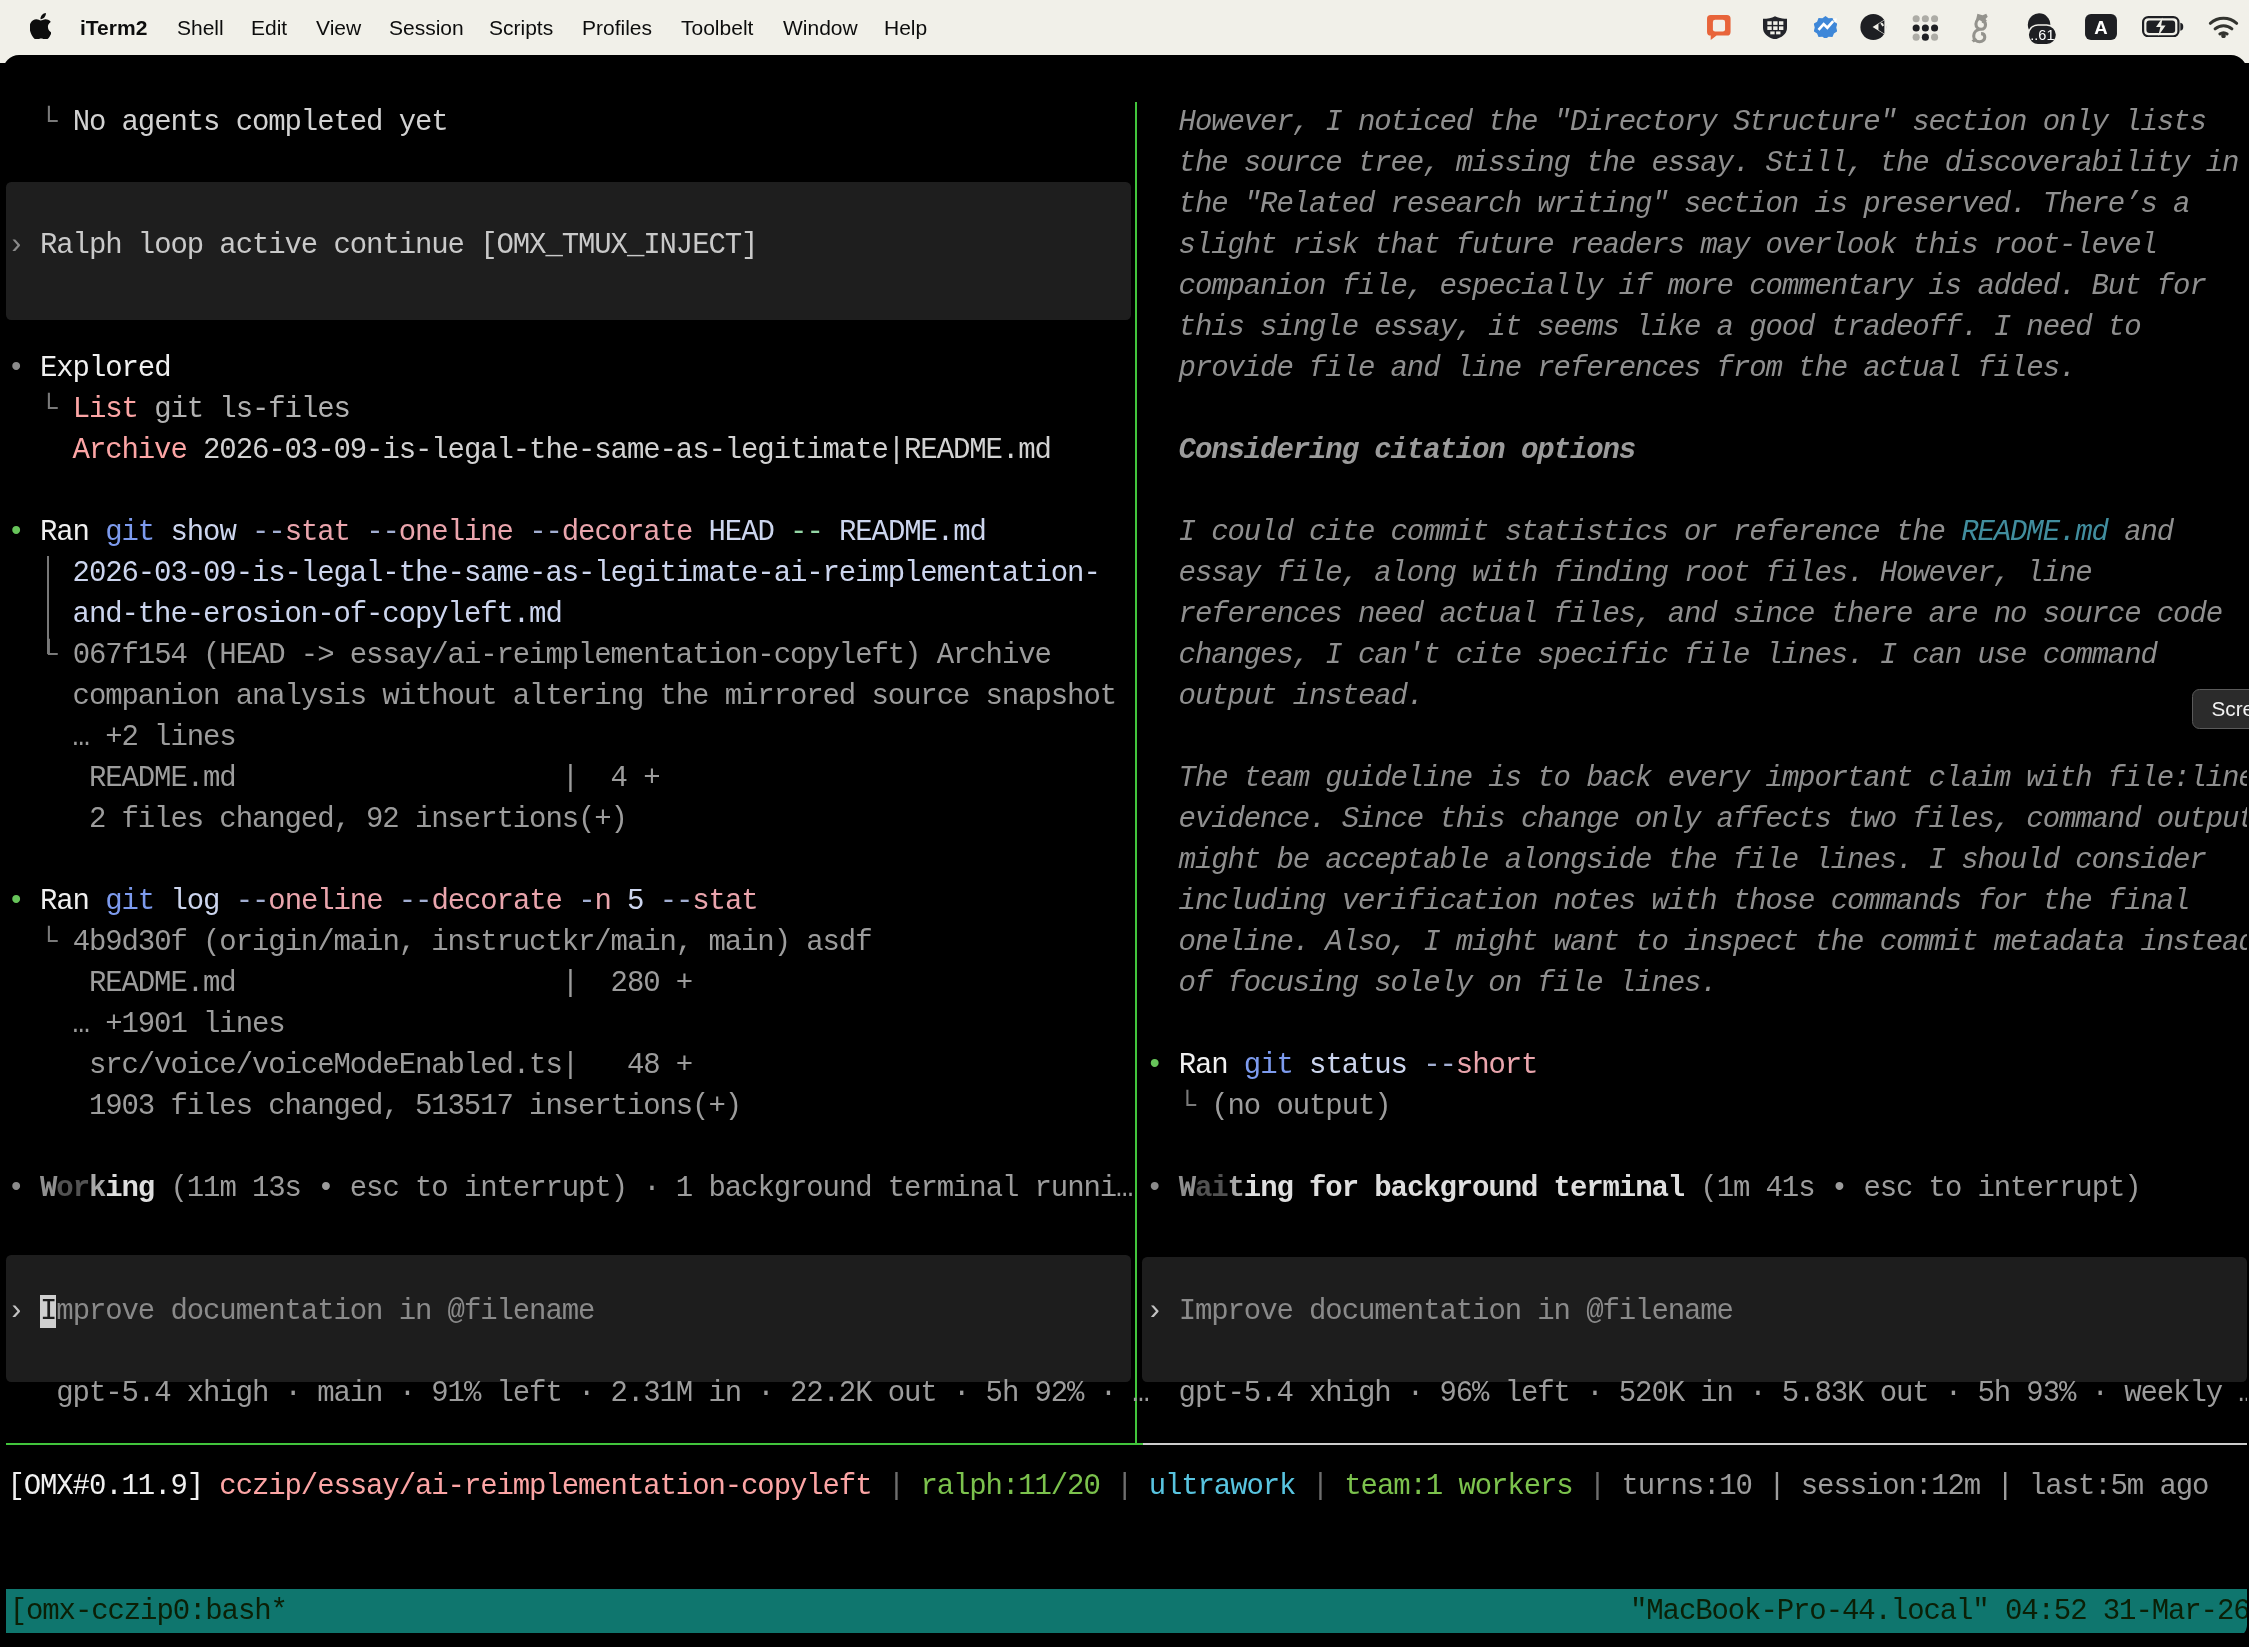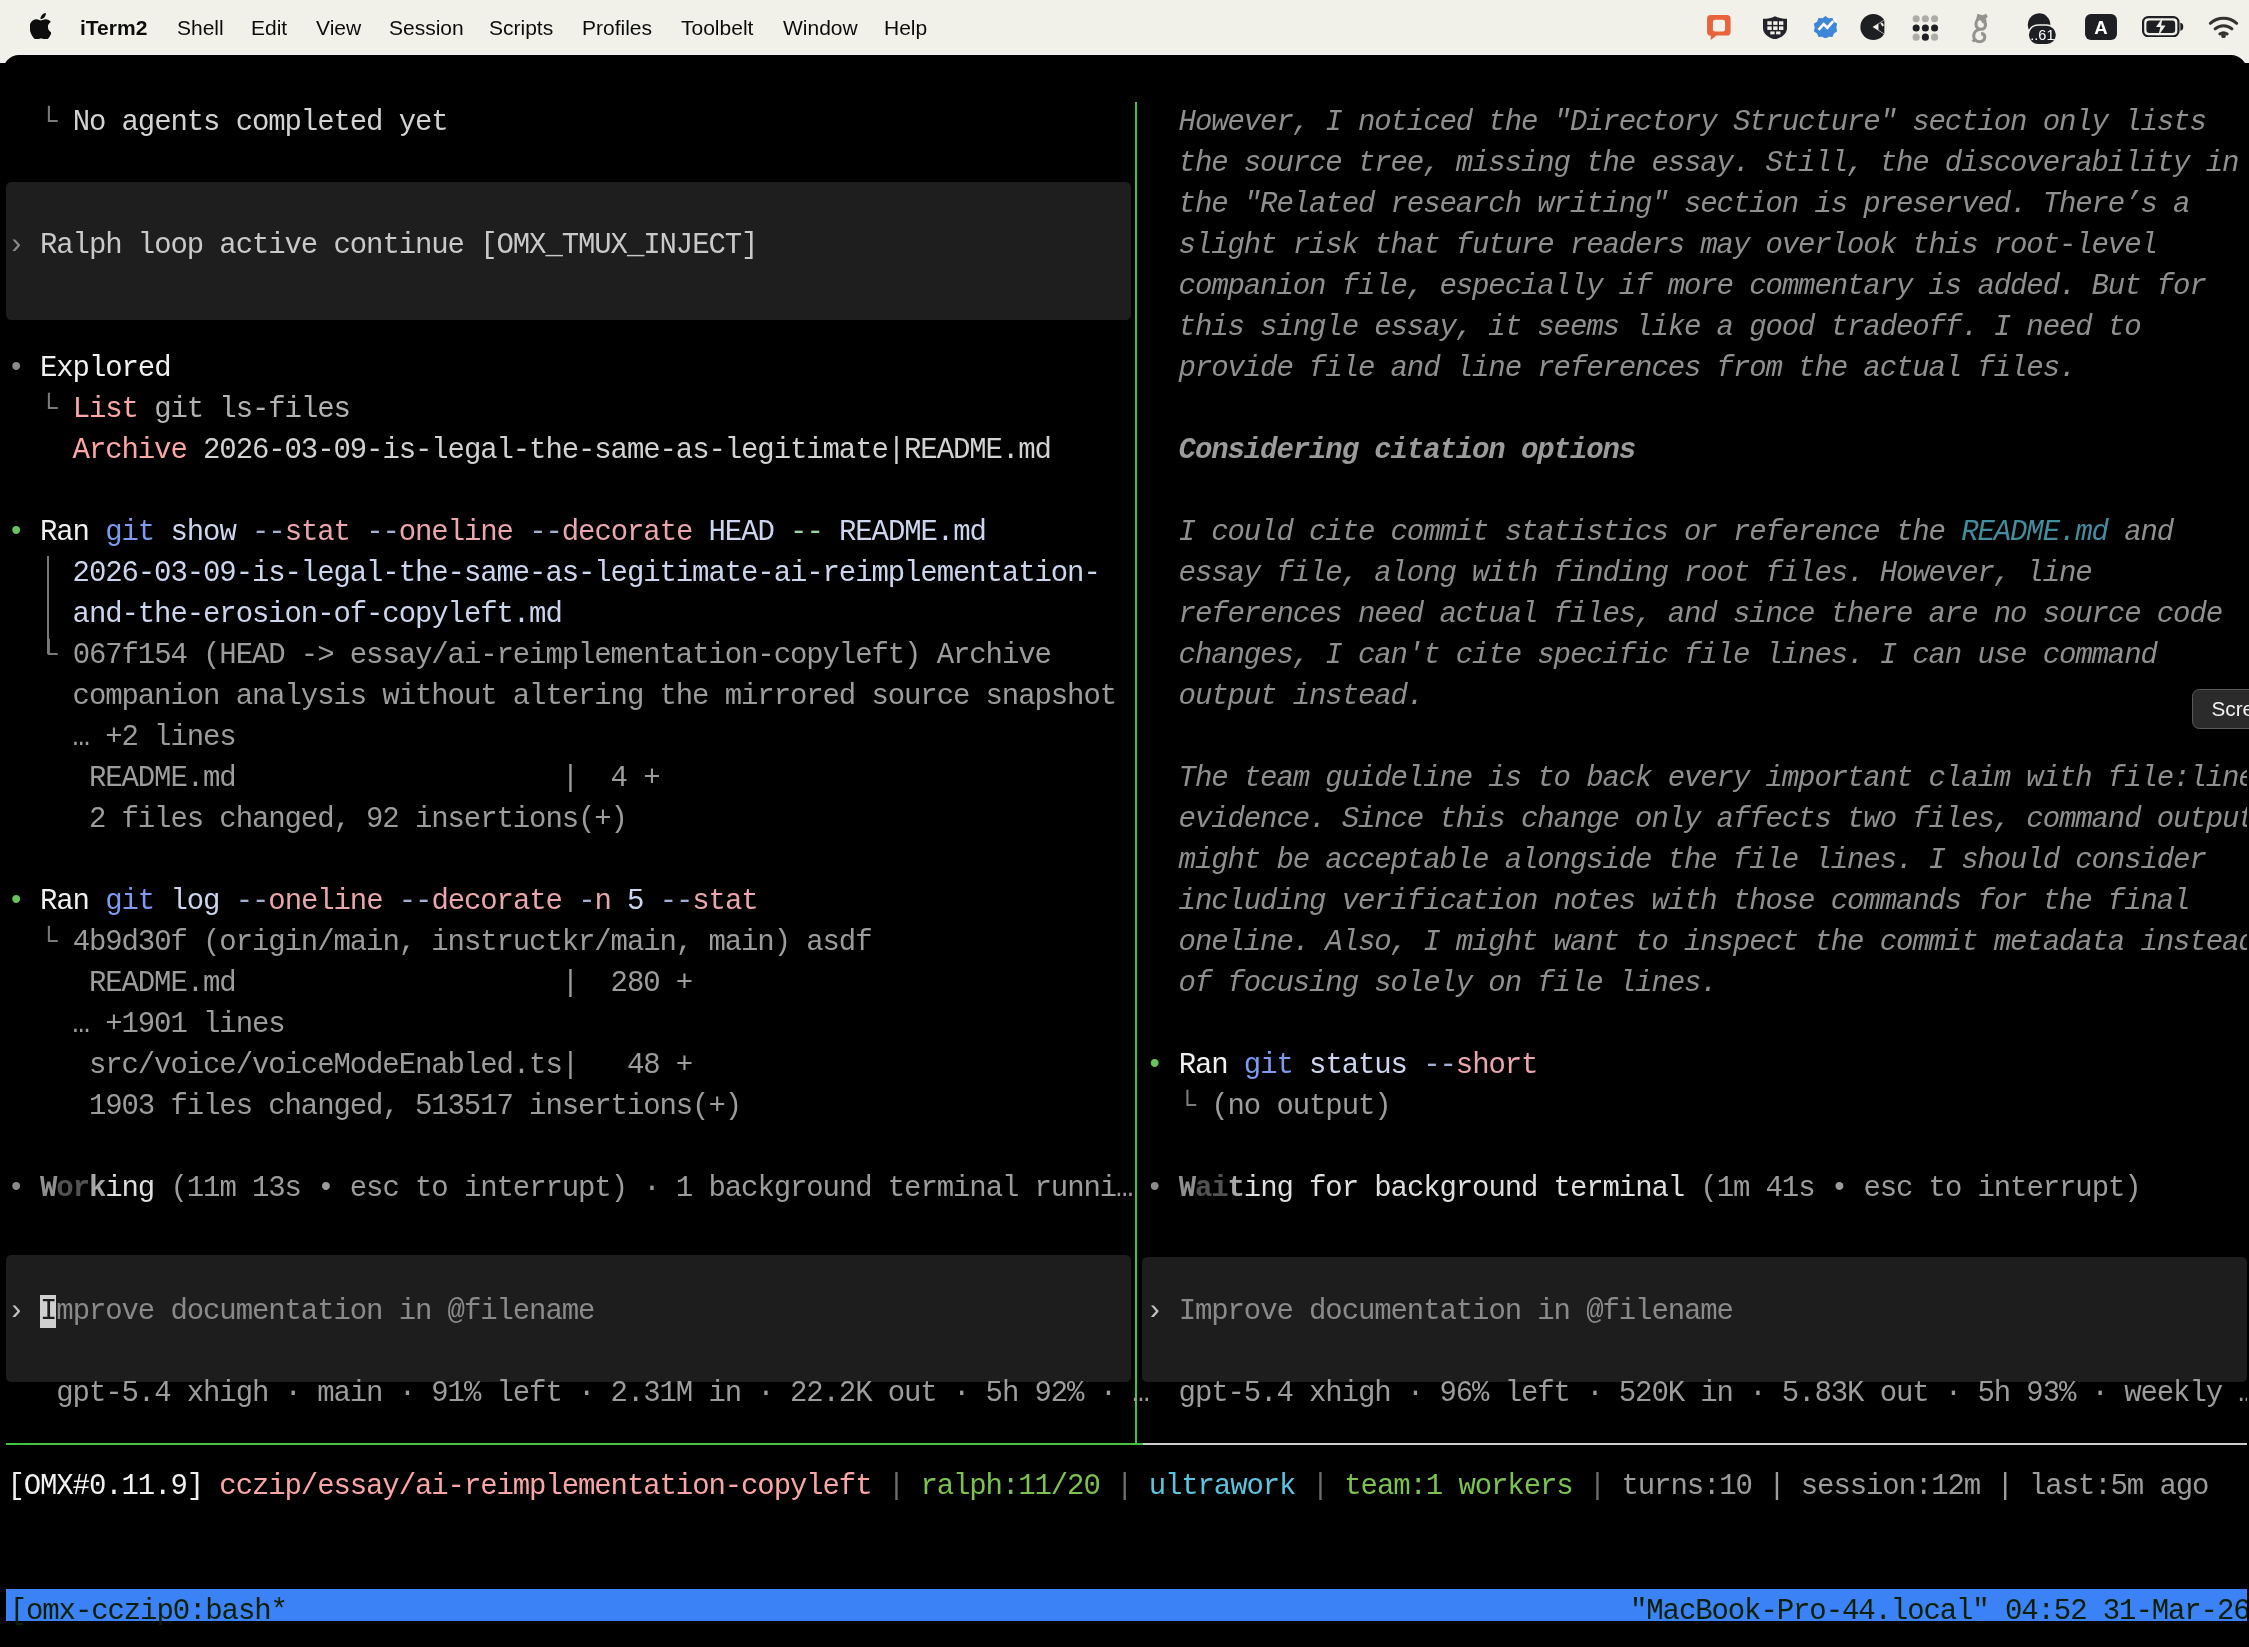--- a/index.html
+++ b/index.html
@@ -12,21 +12,21 @@
 #hotkey{position:absolute;right:10.3px;top:0;height:44px;line-height:46px;font-size:22px;color:#8f8f8c}
 #term{position:absolute;left:0;top:44px;width:2244px;height:1538px;background:#000}
 pre{font-family:"Liberation Mono",monospace;font-size:29px;letter-spacing:-1.1px;line-height:41px;position:absolute;white-space:pre}
 .box{position:absolute;background:#1e1e1e;border-radius:5.2px}
 #lpane{left:4.4px;top:3px}
 #rpane{left:1143px;top:3px}
 #statusline{left:4.4px;top:1367px}
 #divider{position:absolute;left:1132px;top:3px;width:2.2px;height:1343px;background:#42c53c}
 #botgreen{position:absolute;left:3px;top:1344px;width:1138px;height:2.2px;background:#42c53c}
 #botgray{position:absolute;left:1140px;top:1344px;width:1104px;height:2.2px;background:#cdcdcd}
-#tmuxbar{position:absolute;left:3px;top:1490px;width:2241px;height:32px;background:#3b82f6}
+#tmuxbar{position:absolute;left:3px;top:1490px;width:2241px;height:44px;background:#0f766e}
 #tmuxbar pre{top:1.5px}
 .b{font-weight:normal;color:#f0f0f0}
 .w1{color:#d2d2d2}
 .g7{color:#7a7a7a}
 .g8{color:#8a8a8a}
 .g9{color:#9c9c9c}
 .gA{color:#b2b2b2}
 .gB{color:#c2c2c2}
 .c9{color:#c9c9c9}
 .cy{color:#fca5a5}
@@ -35,21 +35,21 @@
 .pd{color:#a2aed2}
 .pk{color:#eaa5ad}
 .mn{color:#94d7a6}
 .gn{color:#67c45a}
 .it{font-style:italic;color:#8f8f8f}
 .bit{font-style:italic;font-weight:bold;color:#9b9b9b}
 .itt{font-style:italic;color:#418d9e}
 .shA{font-weight:bold;color:#8f8f8f}
 .shB{font-weight:bold;color:#525252}
 .shC{font-weight:bold;color:#a8a8a8}
-.shD{font-weight:normal;color:#dedede}
+.shD{font-weight:bold;color:#dedede}
 .cur{background:#cfcfcf;color:#1d1d1d}
 .sg{color:#7cc24d}
 .su{color:#58c4e0}
 .sp{color:#6e6e6e}
 .tmx{color:#0b1f06}
 #overlay{position:absolute;left:2192px;top:689px;width:66px;height:40px;background:#2b2b2b;border:1.5px solid #5a5a5a;border-radius:7.4px;color:#f2f2f2;font-size:20.7px;line-height:38px;padding-left:18.5px}
 </style></head>
 <body>
 <div id="menubar">
 <svg style="position:absolute;left:30px;top:12.5px" width="21.4" height="26.6" viewBox="0 0 29 36">

